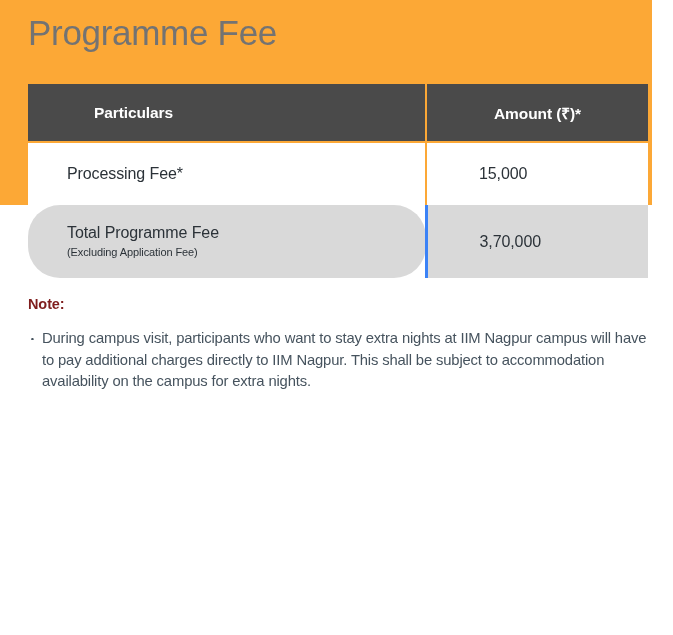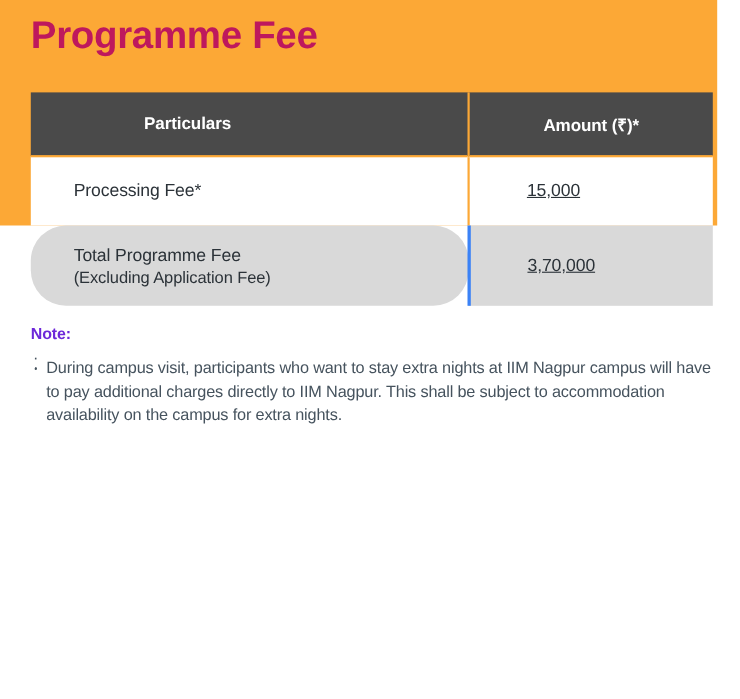--- a/index.html
+++ b/index.html
@@ -30,22 +30,22 @@
     height: 205px;
     background: #fca836;
   }
 
   .page-title {
     position: absolute;
     left: 28px;
     top: 11px;
     font-size: 35px;
     line-height: 44px;
-    font-weight: bold;
-    color: #be185d;
+    font-weight: normal;
+    color: #737373;
     letter-spacing: -0.3px;
     white-space: nowrap;
   }
 
   
   .fee-table {
     position: absolute;
     left: 28px;
     top: 84px;
     width: 620px;
@@ -61,21 +61,21 @@
     color: #ffffff;
     font-size: 15.5px;
     font-weight: bold;
     height: 57px;
     padding: 0;
     vertical-align: middle;
     letter-spacing: -0.1px;
   }
   .fee-table thead th.th-particulars {
     text-align: left;
-    padding-left: 103px;
+    padding-left: 66px;
     border-right: 2px solid #fca836;
   }
   .fee-table thead th.th-amount {
   }
 
   .fee-table tbody td {
     font-size: 16px;
     color: #2b3238;
     padding: 0;
     vertical-align: middle;
@@ -88,50 +88,49 @@
   .row-white td.td-particulars { border-right: 2px solid #fca836; }
   .row-grey  td.td-particulars { border-right: 3px solid #3b82f6; border-radius: 32px; }
 
   .fee-table tbody td.td-particulars {
     text-align: left;
     padding-left: 39px;
   }
   .fee-table tbody td.td-amount {
     text-align: left;
     padding-left: 52px;
-    text-decoration: underline;
   }
 
   .row-white td.td-particulars,
   .row-white td.td-amount {
     border-top: 2px solid #fca836;
   }
 
   .cell-title { display: block; line-height: 20px; }
   .cell-sub {
     display: block;
-    font-size: 15px;
+    font-size: 11px;
     line-height: 17px;
     color: #2b3238;
     margin-top: 1px;
   }
 
   
   .notes {
     position: absolute;
     left: 28px;
     top: 296px;
     width: 622px;
   }
 
   .notes-heading {
     font-size: 14.5px;
     font-weight: bold;
-    color: #6d28d9;
-    margin-bottom: 4px;
+    color: #7f1d1d;
+    margin-bottom: 16px;
     letter-spacing: -0.1px;
   }
 
   .note-item {
     position: relative;
     padding-left: 14px;
     margin-bottom: 13px;
     font-size: 14.8px;
     line-height: 21.5px;
     color: #46535e;

